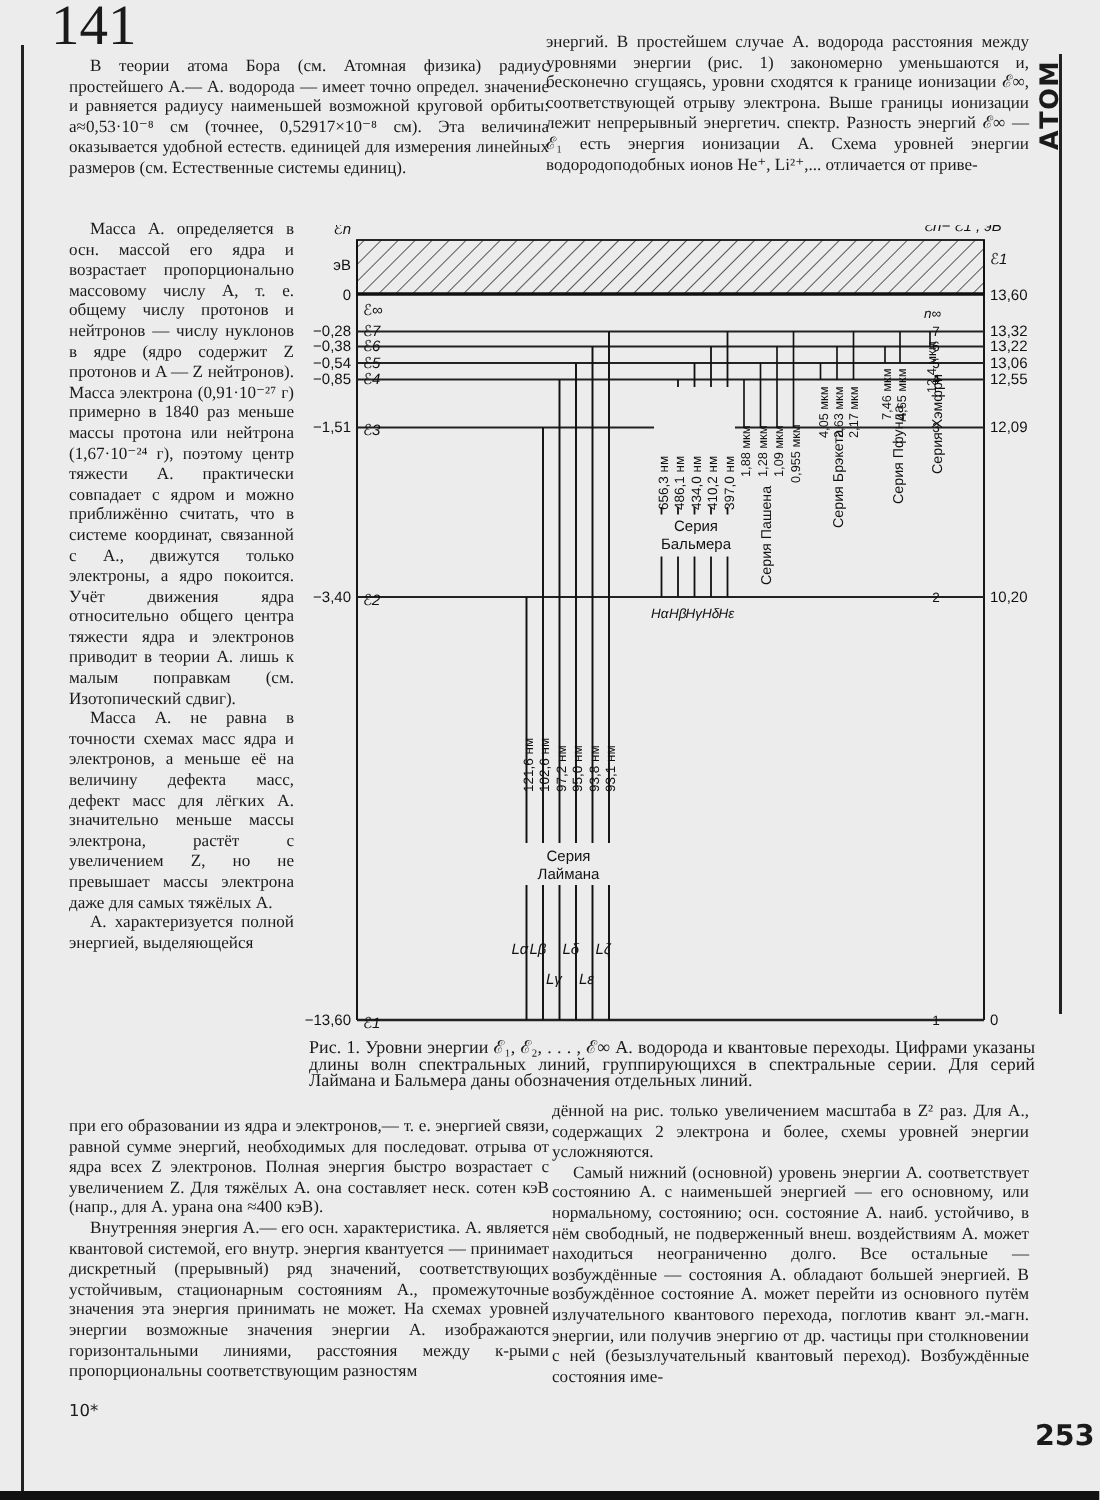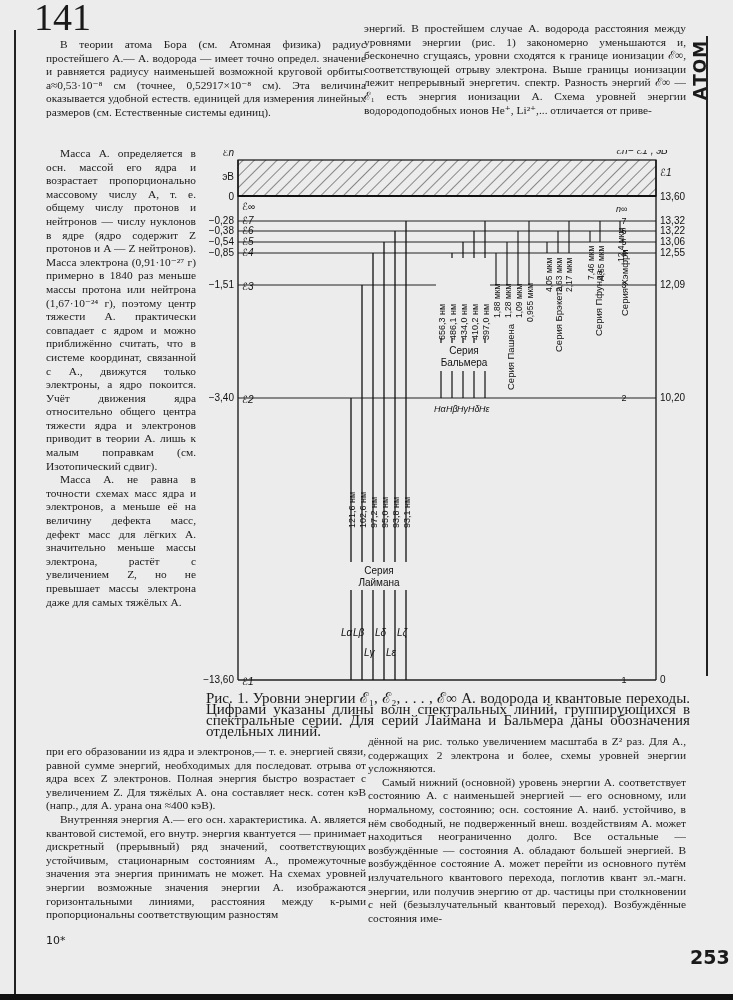--- a/index.html
+++ b/index.html
@@ -26,21 +26,21 @@
     margin: 0; text-indent: 14px;
   }
   .col-top-left { left: 46px; top: 38px; width: 320px; }
   .col-top-right { left: 364px; top: 22px; width: 322px; }
   .col-narrow { left: 46px; top: 147px; width: 150px; }
   .col-bottom-left { left: 46px; top: 745px; width: 320px; }
   .col-bottom-right { left: 368px; top: 735px; width: 318px; }
   .diagram { left: 196px; top: 150px; width: 500px; height: 560px; }
   .diagram svg text { font-family: "Liberation Sans", "DejaVu Sans", sans-serif; }
   .caption {
-    left: 206px; top: 693px; width: 484px; font-size: 15px; line-height: 11px;
+    left: 206px; top: 693px; width: 484px; font-size: 12px; line-height: 11px;
     text-align: justify;
   }
 </style>
 </head>
 <body>
 
 <div class="abs page-num">141</div>
 <div class="abs left-rule"></div>
 <div class="abs right-rule"></div>
 <div class="abs bottom-rule"></div>
@@ -49,20 +49,21 @@
 <div class="abs col-top-left">
   <p class="para">В теории атома Бора (см. Атомная физика) радиус простейшего А.— А. водорода — имеет точно определ. значение и равняется радиусу наименьшей возможной круговой орбиты: a≈0,53·10⁻⁸ см (точнее, 0,52917×10⁻⁸ см). Эта величина оказывается удобной естеств. единицей для измерения линейных размеров (см. Естественные системы единиц).</p>
 </div>
 <div class="abs col-top-right">
   <p class="para" style="text-indent:0">энергий. В простейшем случае А. водорода расстояния между уровнями энергии (рис. 1) закономерно уменьшаются и, бесконечно сгущаясь, уровни сходятся к границе ионизации ℰ∞, соответствующей отрыву электрона. Выше границы ионизации лежит непрерывный энергетич. спектр. Разность энергий ℰ∞ — ℰ₁ есть энергия ионизации А. Схема уровней энергии водородоподобных ионов He⁺, Li²⁺,... отличается от приве-</p>
 </div>
 
 <div class="abs col-narrow">
   <p class="para">Масса А. определяется в осн. массой его ядра и возрастает пропорционально массовому числу A, т. е. общему числу протонов и нейтронов — числу нуклонов в ядре (ядро содержит Z протонов и A — Z нейтронов). Масса электрона (0,91·10⁻²⁷ г) примерно в 1840 раз меньше массы протона или нейтрона (1,67·10⁻²⁴ г), поэтому центр тяжести А. практически совпадает с ядром и можно приближённо считать, что в системе координат, связанной с А., движутся только электроны, а ядро покоится. Учёт движения ядра относительно общего центра тяжести ядра и электронов приводит в теории А. лишь к малым поправкам (см. Изотопический сдвиг).</p>
   <p class="para">Масса А. не равна в точности схемах масс ядра и электронов, а меньше её на величину дефекта масс, дефект масс для лёгких А. значительно меньше массы электрона, растёт с увеличением Z, но не превышает массы электрона даже для самых тяжёлых А.</p>
+  <p class="para">А. характеризуется полной энергией, выделяющейся</p>
 </div>
 
 <div class="abs diagram">
   <svg width="500" height="560" viewBox="0 0 500 560" xmlns="http://www.w3.org/2000/svg">
     <defs>
       <pattern id="hatch" patternUnits="userSpaceOnUse" width="8" height="8" patternTransform="rotate(45)">
         <line x1="0" y1="0" x2="0" y2="8" stroke="#222" stroke-width="1"></line>
       </pattern>
     </defs>
 

